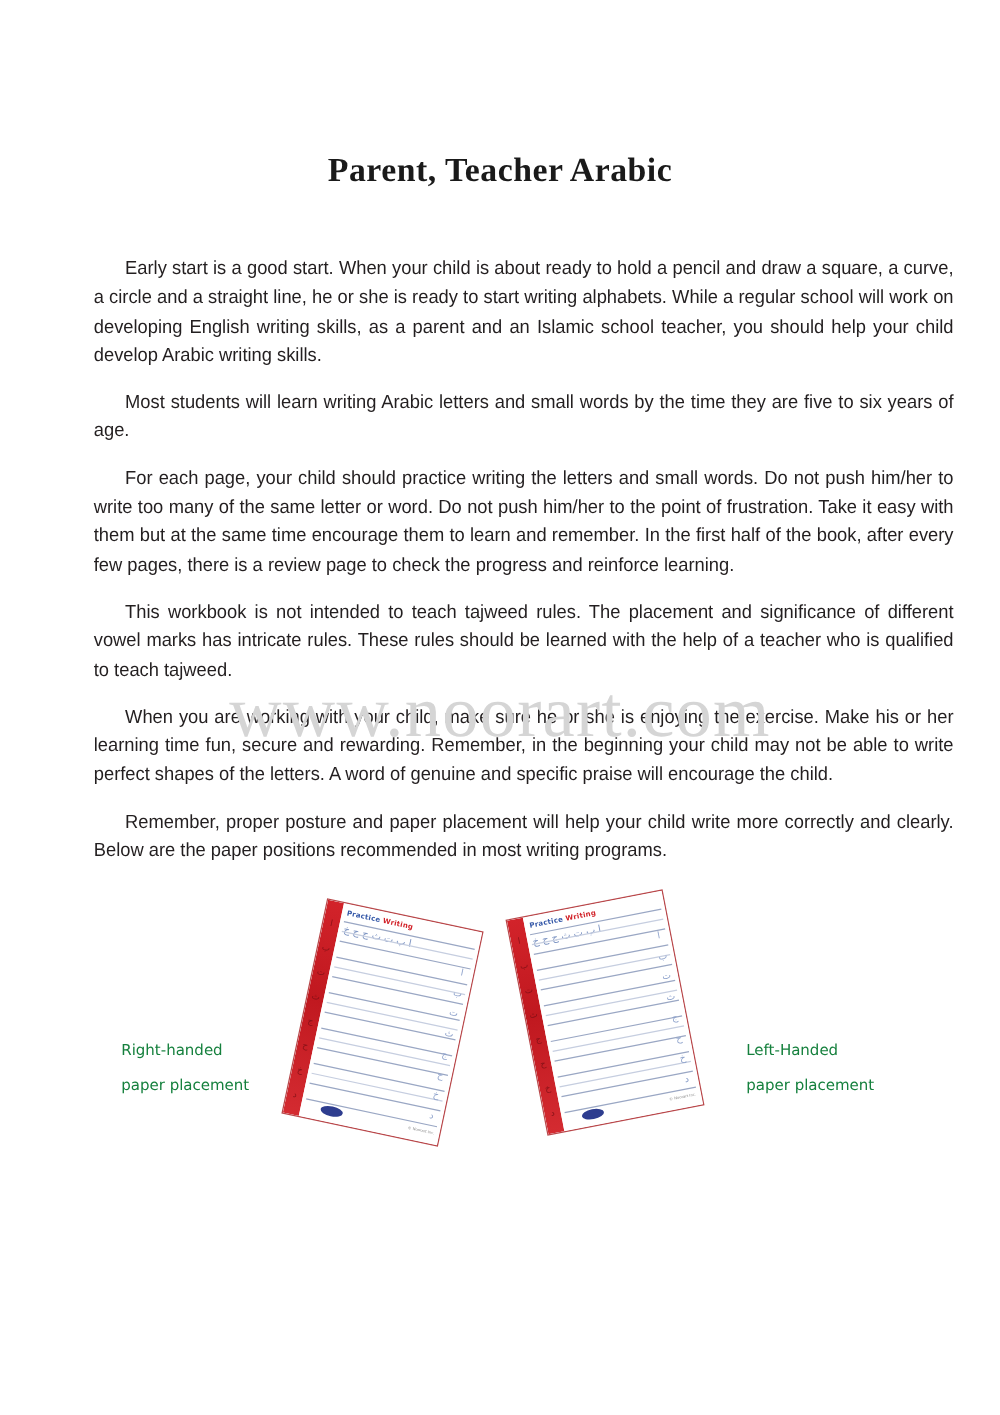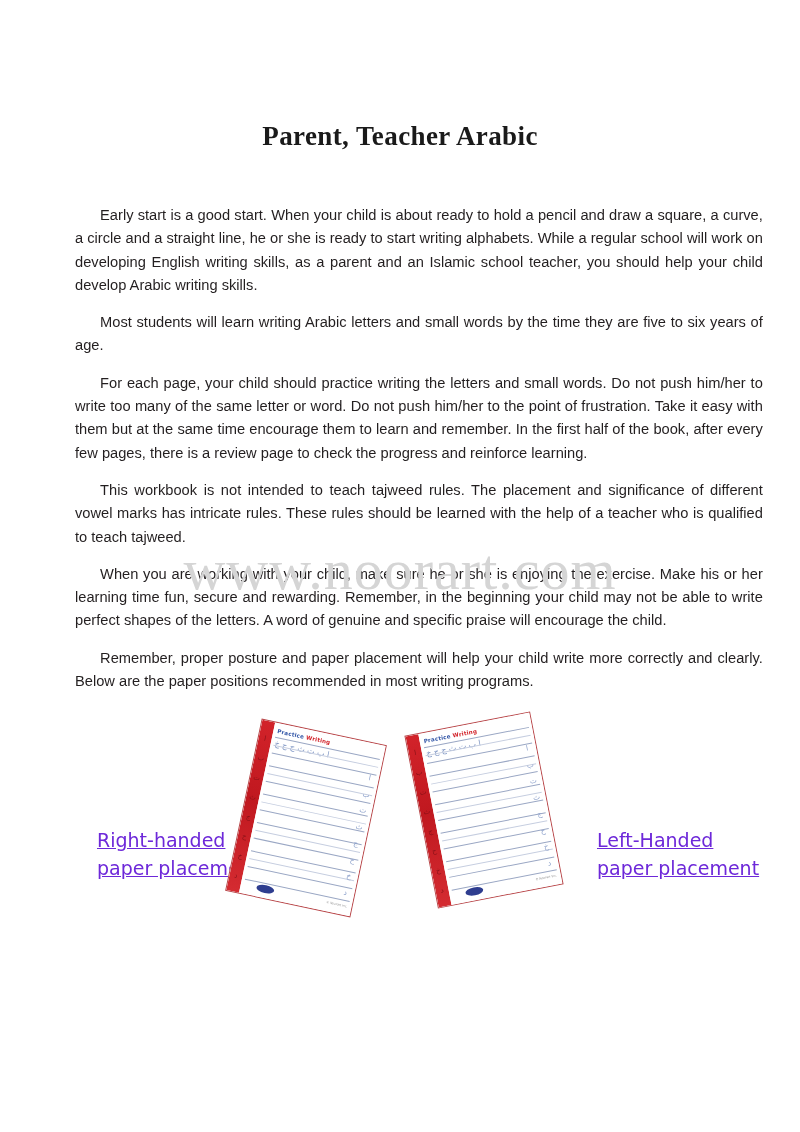--- a/index.html
+++ b/index.html
@@ -79,25 +79,24 @@
     position: absolute;
     top: 700px;
     left: 0;
     width: 800px;
     height: 280px;
   }
 
   .caption {
     position: absolute;
     font-family: "DejaVu Sans", sans-serif;
-    font-size: 19px;
+    font-size: 12px;
     line-height: 28px;
-    color: #6d28d9;
+    color: #15803d;
     white-space: nowrap;
-    text-decoration: underline;
   }
   .caption.left  { left: 97px; top: 126px; }
   .caption.right { left: 597px; top: 126px; }
   .caption .l2 { display: block; }
 
   
   .sheet-wrap {
     position: absolute;
     width: 128px;
     height: 176px;

